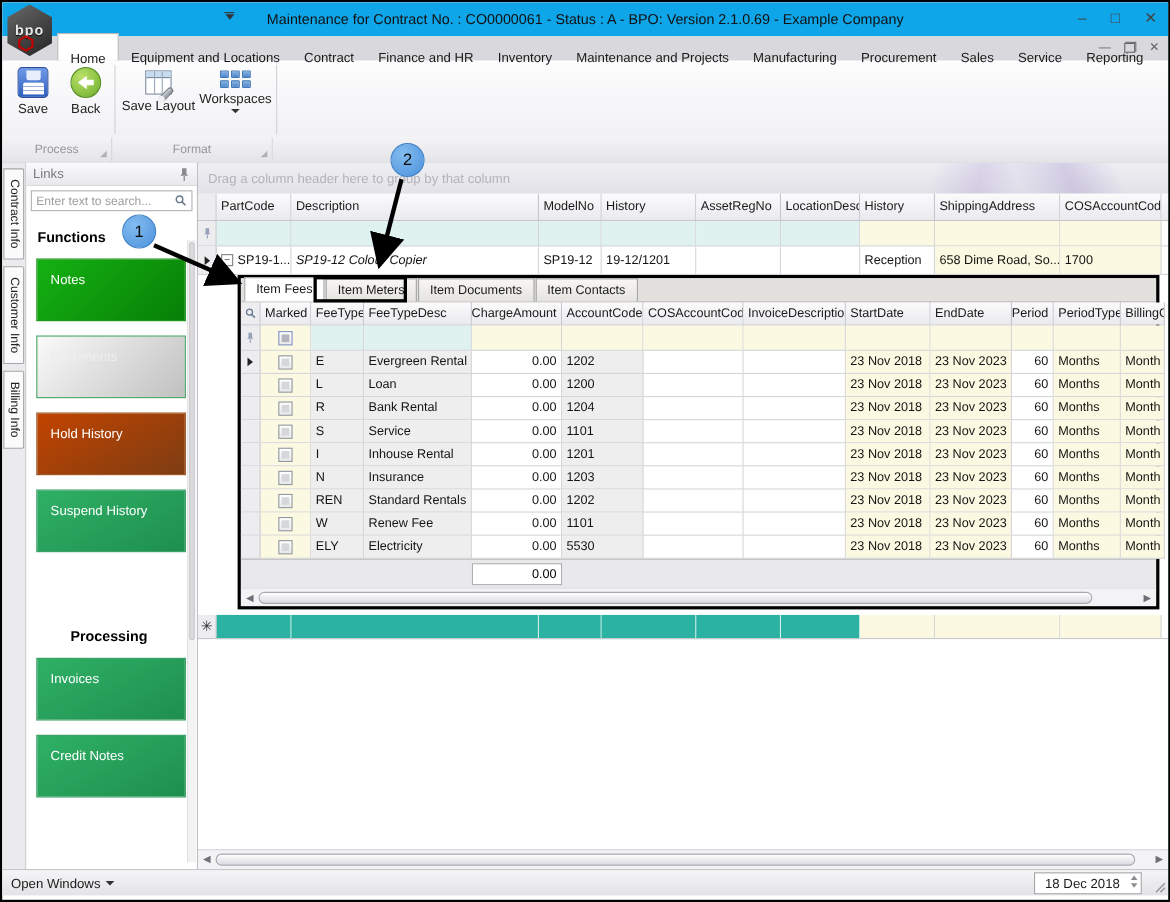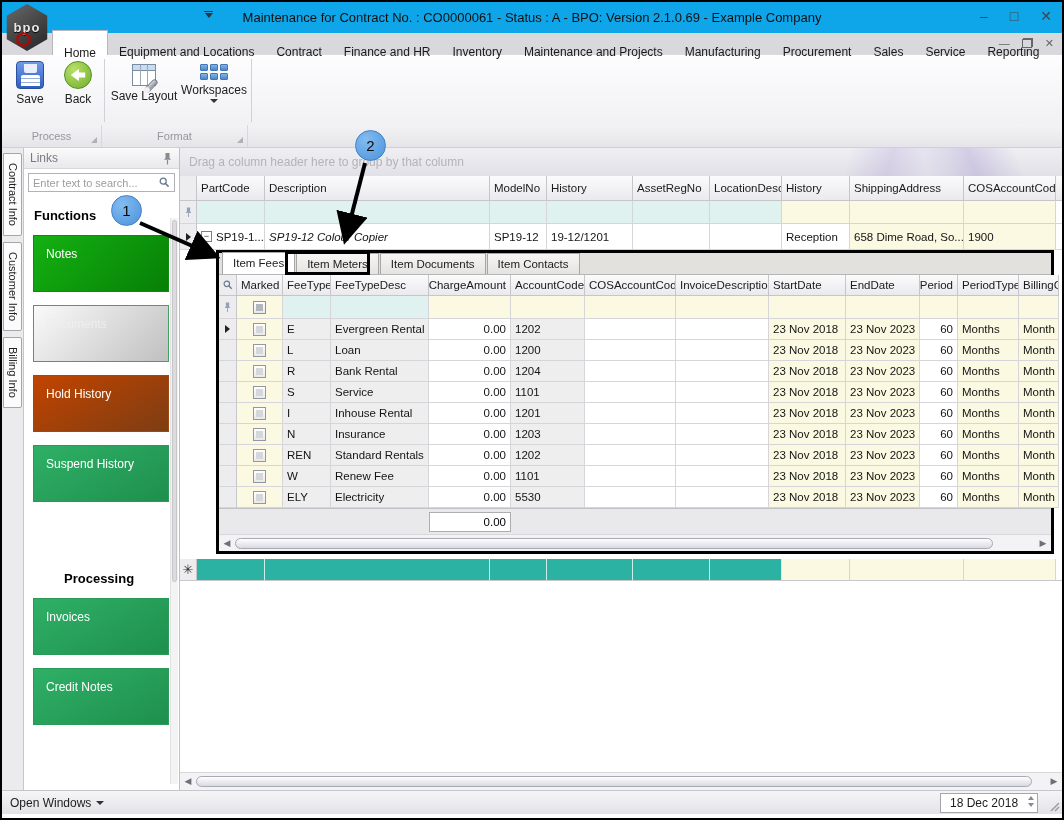--- a/index.html
+++ b/index.html
@@ -313,21 +313,21 @@
               <div class="expander">−</div>
               <div>SP19-1...</div>
             </div>
             <div class="gcell" style="width: 225px; font-style: italic;">SP19-12 Colour Copier</div>
             <div class="gcell" style="width: 57px;">SP19-12</div>
             <div class="gcell" style="width: 86px;">19-12/1201</div>
             <div class="gcell" style="width: 77px;"></div>
             <div class="gcell" style="width: 72px;"></div>
             <div class="gcell" style="width: 68px;">Reception</div>
             <div class="gcell bg-yellow" style="width: 114px;">658 Dime Road, So...</div>
-            <div class="gcell bg-yellow" style="width: 92px;">1900</div>
+            <div class="gcell bg-yellow" style="width: 92px;">1700</div>
             <div class="gcell fill"></div>
           </div>
         </div>
 
       <div class="detail-outer">
         <div class="dtabs" id="dtabs">
             <div class="dtab active">Item Fees</div>
             <div class="dtab">Item Meters</div>
             <div class="dtab">Item Documents</div>
             <div class="dtab">Item Contacts</div>

